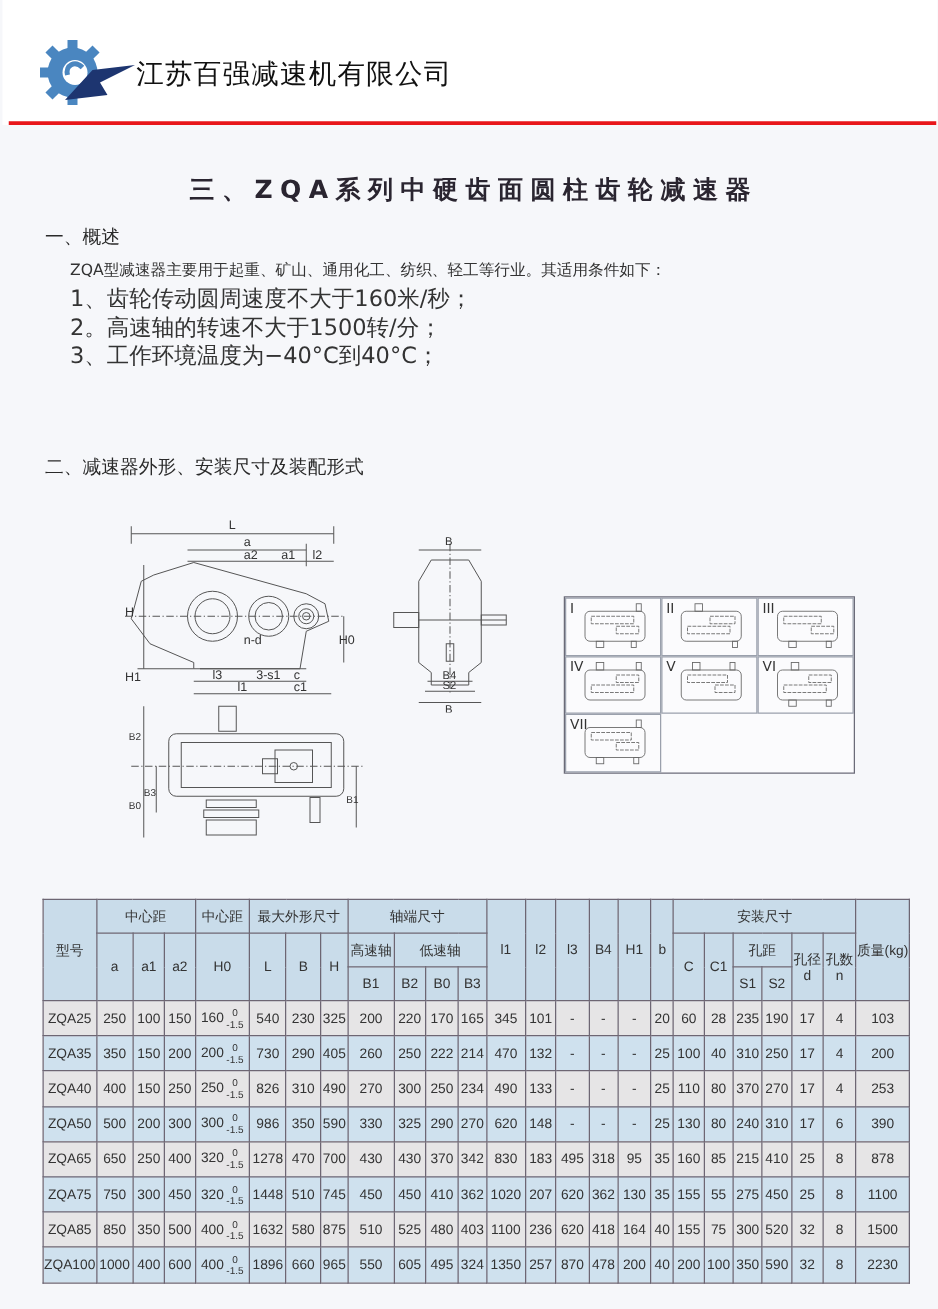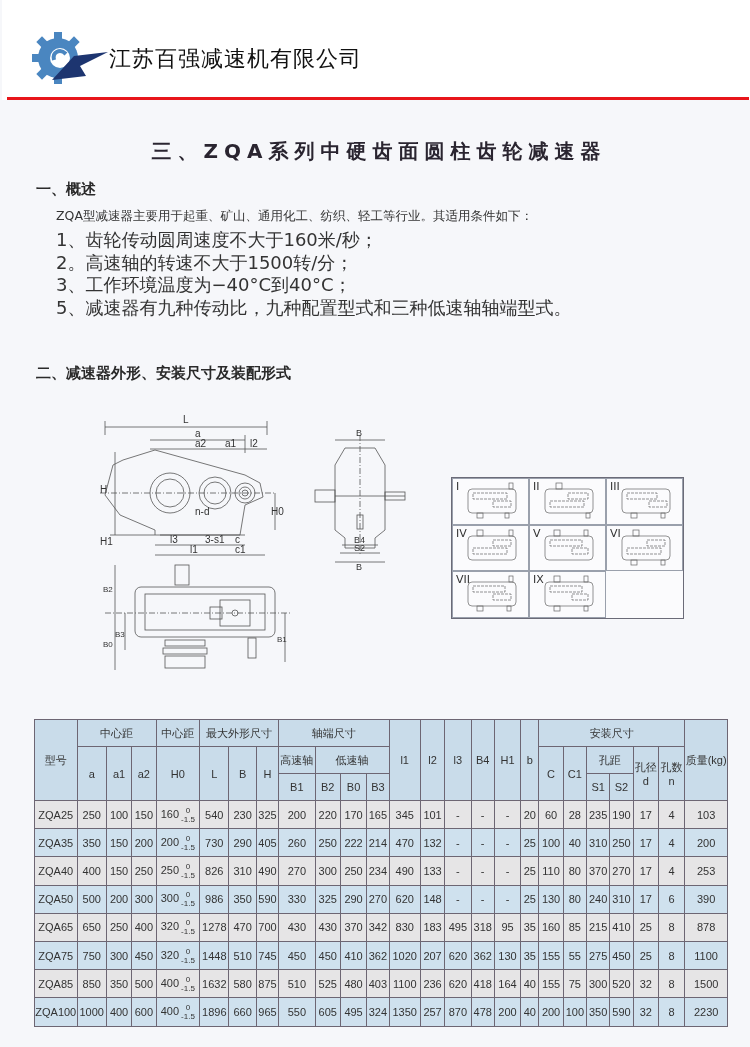--- a/index.html
+++ b/index.html
@@ -21,21 +21,21 @@
     font-family: "DejaVu Sans", sans-serif;
   }
   .red-rule {
     position: absolute; left: 5px; top: 97px; width: 742px; height: 3px; background: #e8161b;
   }
   .page-title {
     position: absolute; left: 0; width: 750px; top: 138px; text-align: center;
     font-size: 20px; font-weight: bold; letter-spacing: 6px; color: #2a2530; padding-left: 8px;
   }
   .sec-heading {
-    position: absolute; left: 36px; font-size: 15px; font-weight: bold; color: #2a2a2a;
+    position: absolute; left: 36px; font-size: 15px; font-weight: normal; color: #2a2a2a;
   }
   .intro { position: absolute; left: 56px; top: 208px; font-size: 12.5px; color: #333; text-align: right; }
   .list { position: absolute; left: 56px; top: 230px; font-size: 18px; color: #333; }
   .list div { height: 22.5px; line-height: 20px; }
   .drawing { position: absolute; }
   .config-grid {
     position: absolute; left: 451px; top: 477px; width: 233px; height: 142px;
     border: 1px solid #6b6b78; display: grid;
     grid-template-columns: repeat(3, 1fr); grid-template-rows: repeat(3, 1fr);
     background: #fbfbfd;
@@ -84,21 +84,20 @@
 </div>
 
 <div class="page-title">三、ZQA系列中硬齿面圆柱齿轮减速器</div>
 
 <div class="sec-heading" style="top:180px">一、概述</div>
 <div class="intro">ZQA型减速器主要用于起重、矿山、通用化工、纺织、轻工等行业。其适用条件如下：</div>
 <div class="list">
   <div>1、齿轮传动圆周速度不大于160米/秒；</div>
   <div>2。高速轴的转速不大于1500转/分；</div>
   <div>3、工作环境温度为−40°C到40°C；</div>
-  <div>5、减速器有九种传动比，九种配置型式和三种低速轴轴端型式。</div>
 </div>
 
 <div class="sec-heading" style="top:364px">二、减速器外形、安装尺寸及装配形式</div>
 
 <svg class="drawing" style="left:95px;top:405px" width="200" height="160" viewBox="0 0 200 160">
   <g stroke="#555" fill="none" stroke-width="0.8">
     <line x1="10" y1="22" x2="172" y2="22"></line>
     <line x1="10" y1="16" x2="10" y2="30"></line>
       <line x1="172" y1="16" x2="172" y2="30"></line>
     <line x1="55" y1="35" x2="150" y2="35"></line>
@@ -261,34 +260,20 @@
       </svg>
     </div>
   <div class="config-cell">
       <span class="roman">VII</span>
     <svg width="77" height="47">
         <g stroke="#666" fill="none" stroke-width="0.7">
           <rect x="15" y="10" width="48" height="24" rx="4"></rect>
           <rect x="20" y="14" width="32" height="6" stroke-dasharray="3 1"></rect>
           <rect x="40" y="22" width="18" height="6" stroke-dasharray="3 1"></rect>
           <rect x="56" y="4" width="4" height="6"></rect>
-          <rect x="24" y="34" width="6" height="5"></rect>
-          <rect x="54" y="34" width="4" height="5"></rect>
-        </g>
-      </svg>
-    </div>
-  <div class="config-cell">
-      <span class="roman">IX</span>
-    <svg width="77" height="47">
-        <g stroke="#666" fill="none" stroke-width="0.7">
-          <rect x="15" y="10" width="48" height="24" rx="4"></rect>
-          <rect x="20" y="14" width="32" height="6" stroke-dasharray="3 1"></rect>
-          <rect x="42" y="22" width="16" height="6" stroke-dasharray="3 1"></rect>
-          <rect x="24" y="4" width="6" height="6"></rect>
-          <rect x="54" y="4" width="4" height="6"></rect>
           <rect x="24" y="34" width="6" height="5"></rect>
           <rect x="54" y="34" width="4" height="5"></rect>
         </g>
       </svg>
     </div>
 </div>
 
 <table class="spec">
   <colgroup>
     <col style="width:41px">

